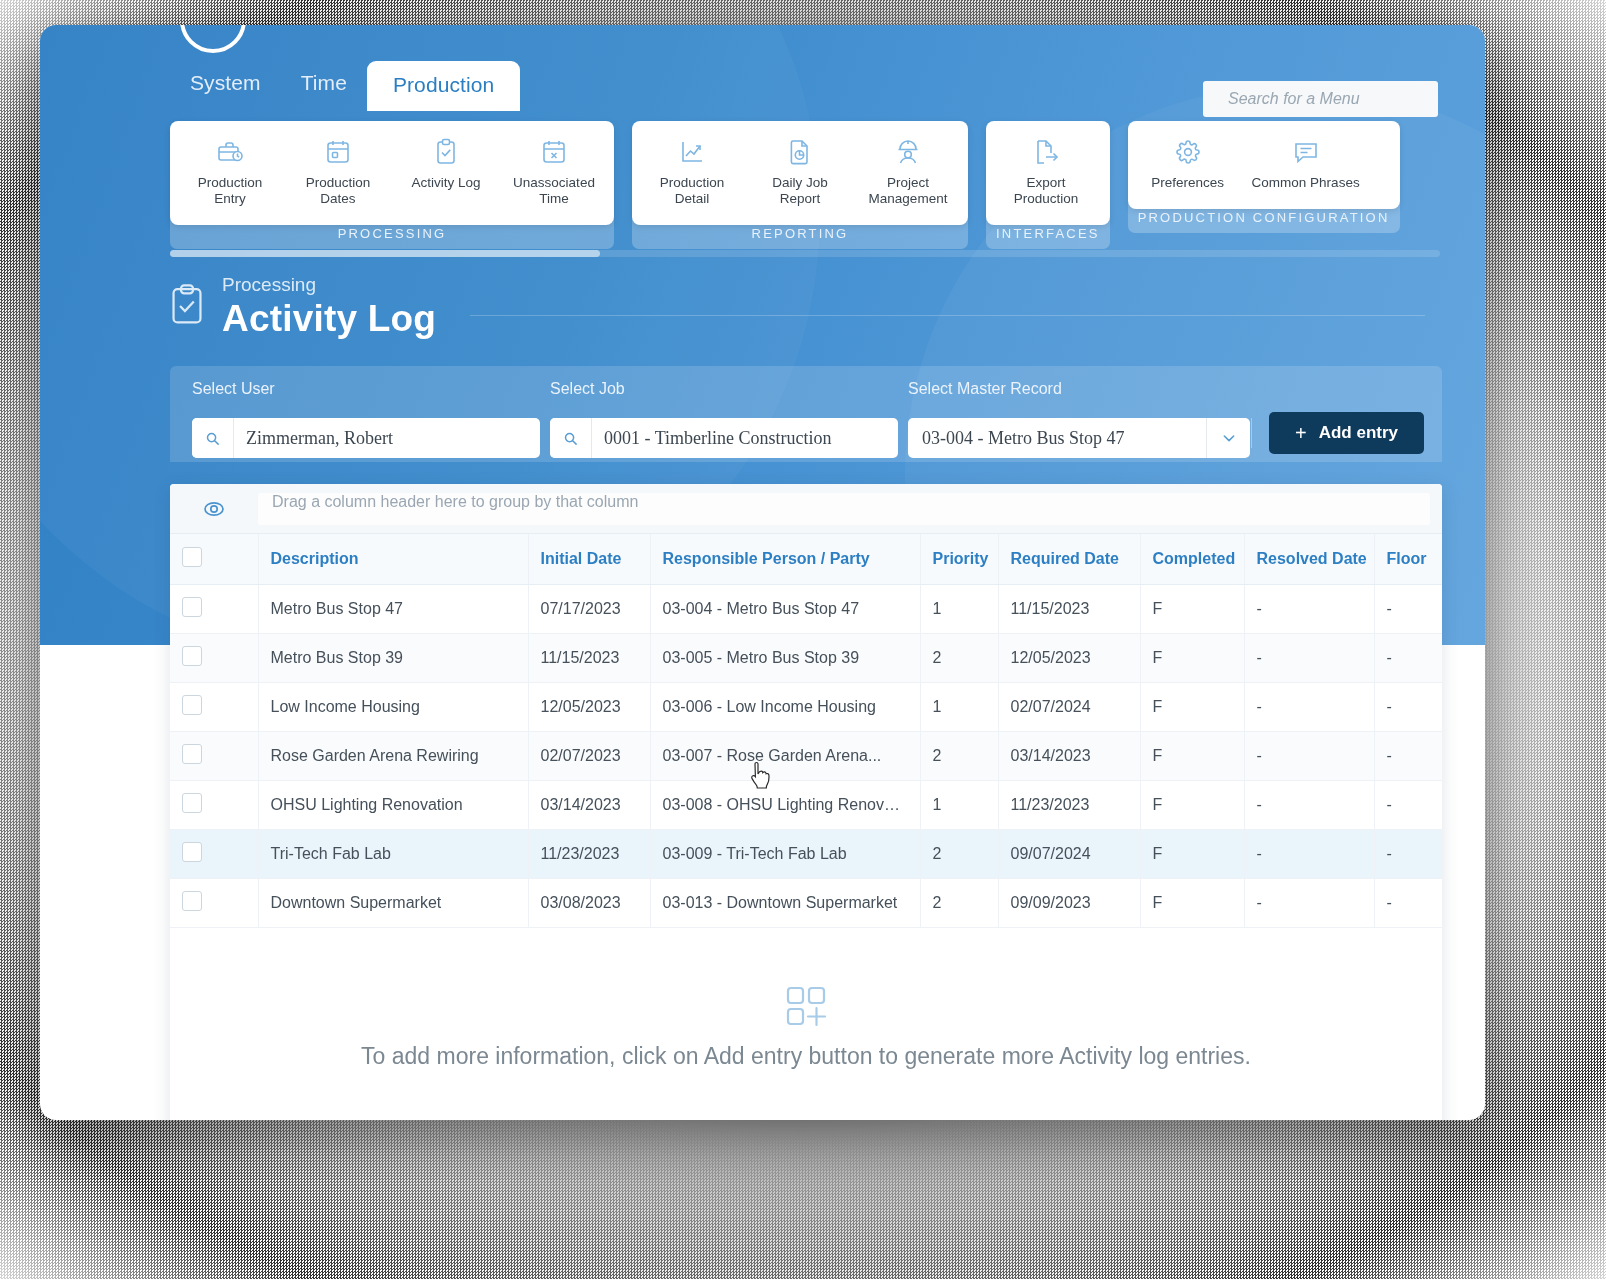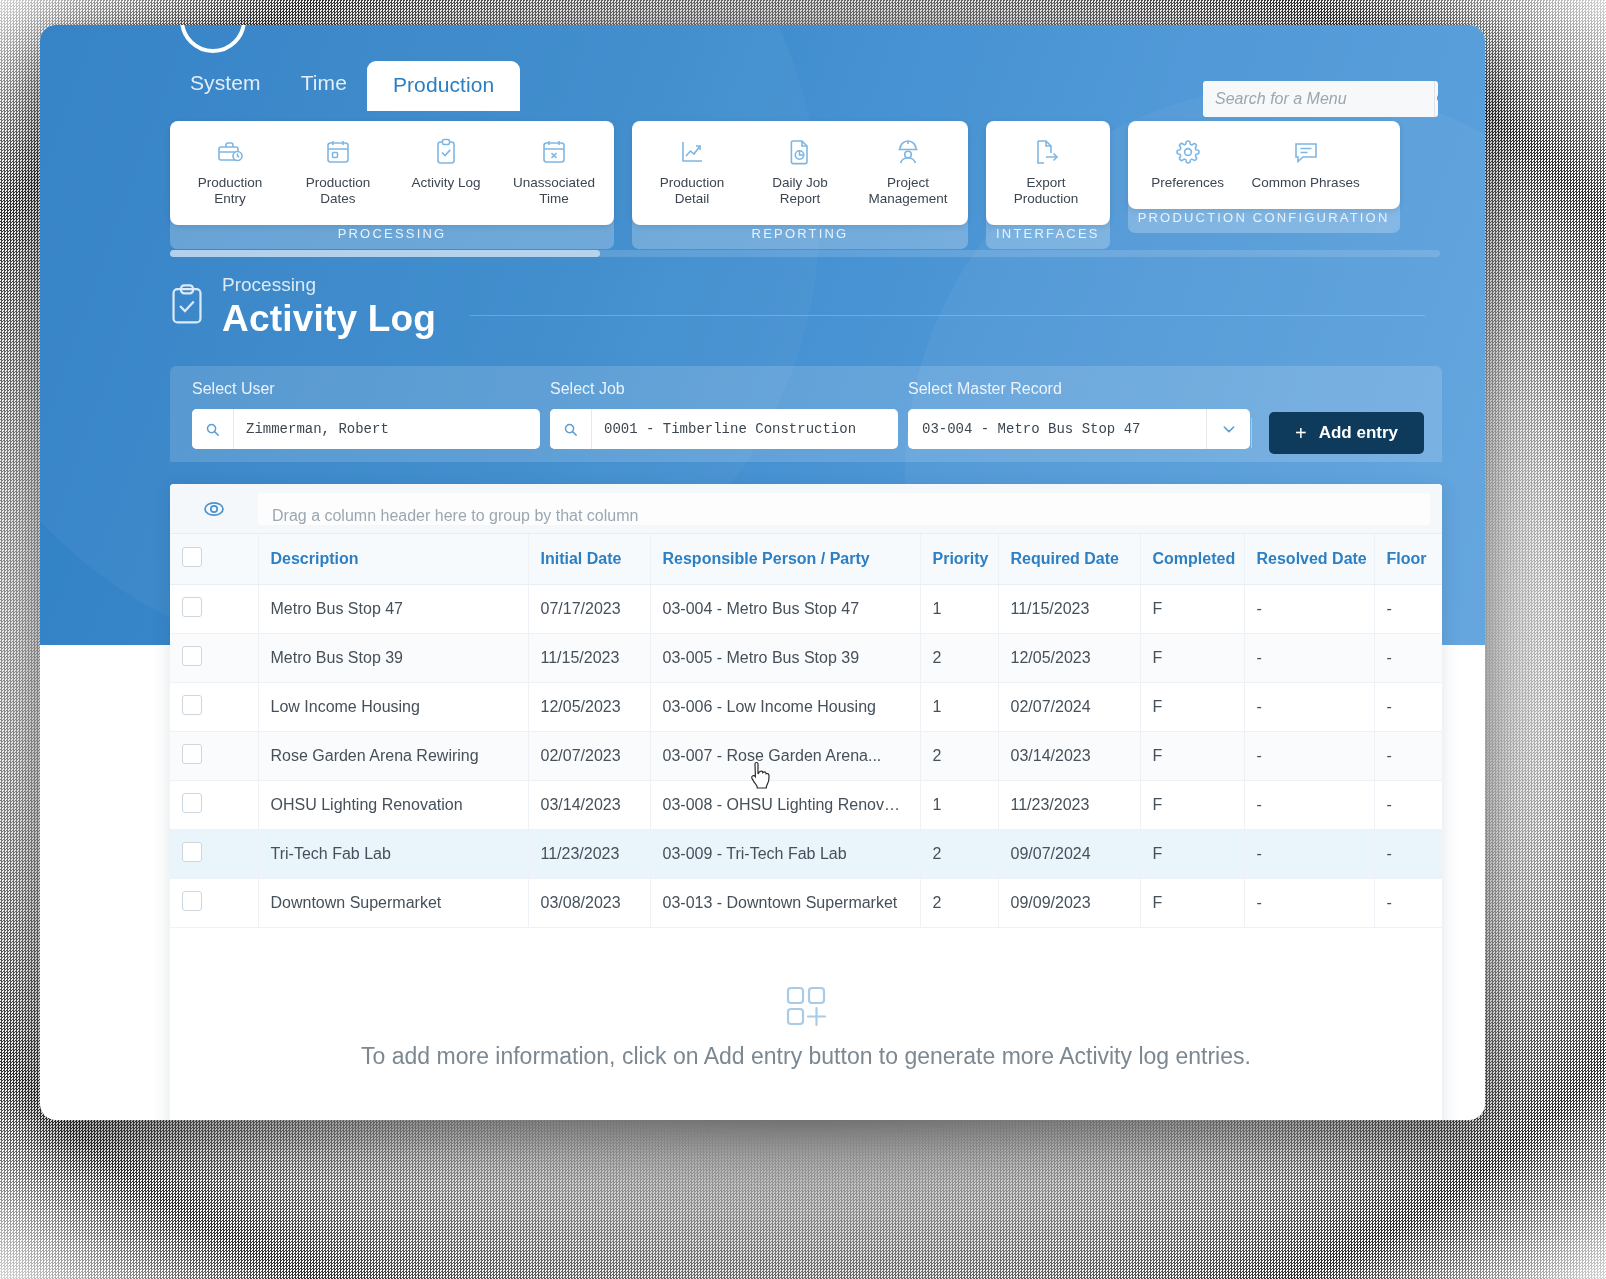--- a/index.html
+++ b/index.html
@@ -75,21 +75,21 @@
 
   
   .menu-search {
     position: absolute; right: 47px; top: 56px;
     width: 235px; height: 36px;
     display: flex; background: #f6f8fa; border-radius: 3px;
     overflow: hidden; z-index: 7;
   }
   .menu-search input {
     flex: 1; border: 0; outline: 0; background: transparent;
-    padding: 0 12px; font-size: 16px; color: #6b7a88;
+    padding: 0 25px; font-size: 16px; font-style: italic; color: #6b7a88;
     font-family: "Liberation Sans", sans-serif;
   }
   .menu-search input::placeholder { color: #9aa7b2; font-style: italic; }
   .menu-search .sbtn {
     width: 40px; display:flex; align-items:center; justify-content:center;
     border-left: 1px solid #dde4ea; color: #5a9fd4; cursor:pointer;
   }
 
   
   .ribbon { position: absolute; left: 130px; top: 96px; display: flex; gap: 18px; z-index: 4;}
@@ -131,32 +131,32 @@
   .page-title .eyebrow { font-size: 19px; color: #dceaf6; line-height:1.1; margin-bottom:2px;}
   .page-title .big { font-size: 37px; color: #ffffff; font-weight: 700; letter-spacing:.2px;}
   .title-rule { position:absolute; left: 430px; top: 290px; right: 60px; height: 1px; background: rgba(255,255,255,.22); z-index:3;}
 
   
   .filterbar {
     position: absolute; left: 130px; top: 341px; width: 1272px; height: 96px;
     background: rgba(255,255,255,.15); border-radius: 6px 6px 0 0; z-index: 5;
   }
   .fgroup { position:absolute; top: 14px; }
-  .flabel { font-size: 16px; color:#eaf3fb; margin-bottom: 11px; }
+  .flabel { font-size: 16px; color:#eaf3fb; margin-bottom: 20px; }
   .finput {
     height: 40px; background:#fff; border-radius:5px; display:flex; align-items:center;
     overflow:hidden;
   }
   .finput .qi {
     width: 42px; height:100%; display:flex; align-items:center; justify-content:center;
     color:#5a9fd4; border-right:1px solid #e4e9ee; background:#fff; cursor:pointer;
   }
   .finput input {
-    flex:1; border:0; outline:0; font-size:14px; color:#3c4650; padding:0 12px;
-    font-family:Liberation Mono, monospace; background:transparent;
+    flex:1; border:0; outline:0; font-size:18px; color:#3c4650; padding:0 12px;
+    font-family:Liberation Serif, serif; background:transparent;
   }
   .finput .chev {
     width:44px; height:100%; display:flex; align-items:center; justify-content:center;
     color:#5a9fd4; border-left:1px solid #e4e9ee; cursor:pointer;
   }
   .addbtn {
     position:absolute; right: 18px; top: 46px;
     background:#0e3a5c; color:#fff; border:0; border-radius:5px;
     height:42px; padding: 0 26px; font-size:17px; font-weight:700;
     display:flex; align-items:center; gap:12px; cursor:pointer;
@@ -172,21 +172,21 @@
     box-shadow: 0 4px 18px rgba(20,50,80,.13);
     z-index: 6;
   }
   .grouppanel {
     height: 50px; background:#f4f8fb; border-bottom:1px solid #e6edf3;
     display:flex; align-items:center; padding: 0 0 0 0;
   }
   .eye-cell { width: 88px; display:flex; align-items:center; justify-content:center; color:#4a93cf; cursor:pointer;}
   .dropzone {
     flex:1; margin-right: 12px; height: 32px; background:#fdfdfe;
-    border-radius:3px; display:flex; align-items:flex-end; padding: 0 14px;
+    border-radius:3px; display:flex; align-items:flex-start; padding: 0 14px;
     color:#9aa7b2; font-size:16px; position:relative;
   }
 
   table { width:100%; border-collapse: collapse; table-layout: fixed; }
   thead th {
     background:#f7fafc; color:#2d7fc4; font-size:16px; font-weight:700;
     text-align:left; padding: 13px 12px; border-bottom:1px solid #e6edf3;
     border-right: 1px solid #eef2f6; white-space:nowrap;
   }
   thead th:first-child { border-right: 1px solid #eef2f6; }

